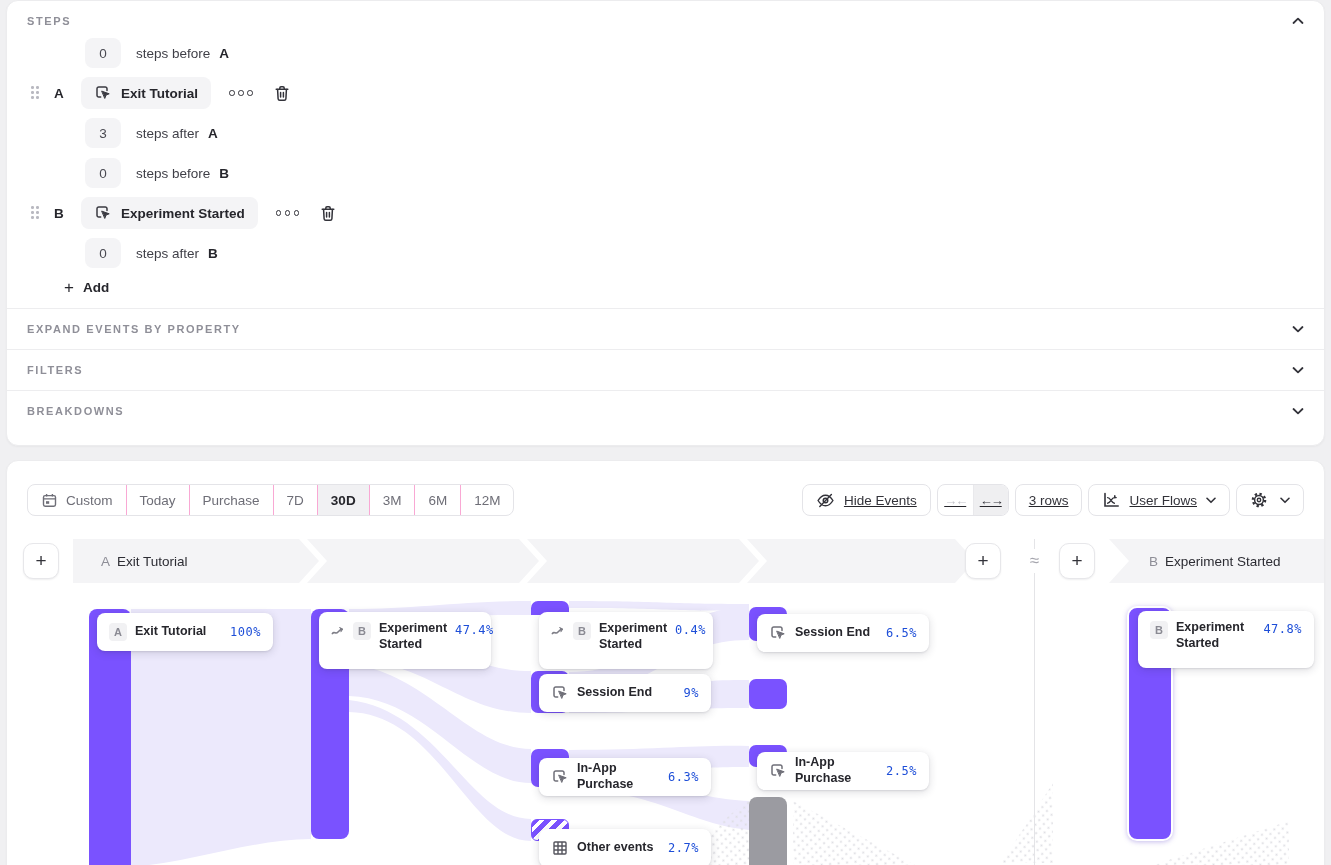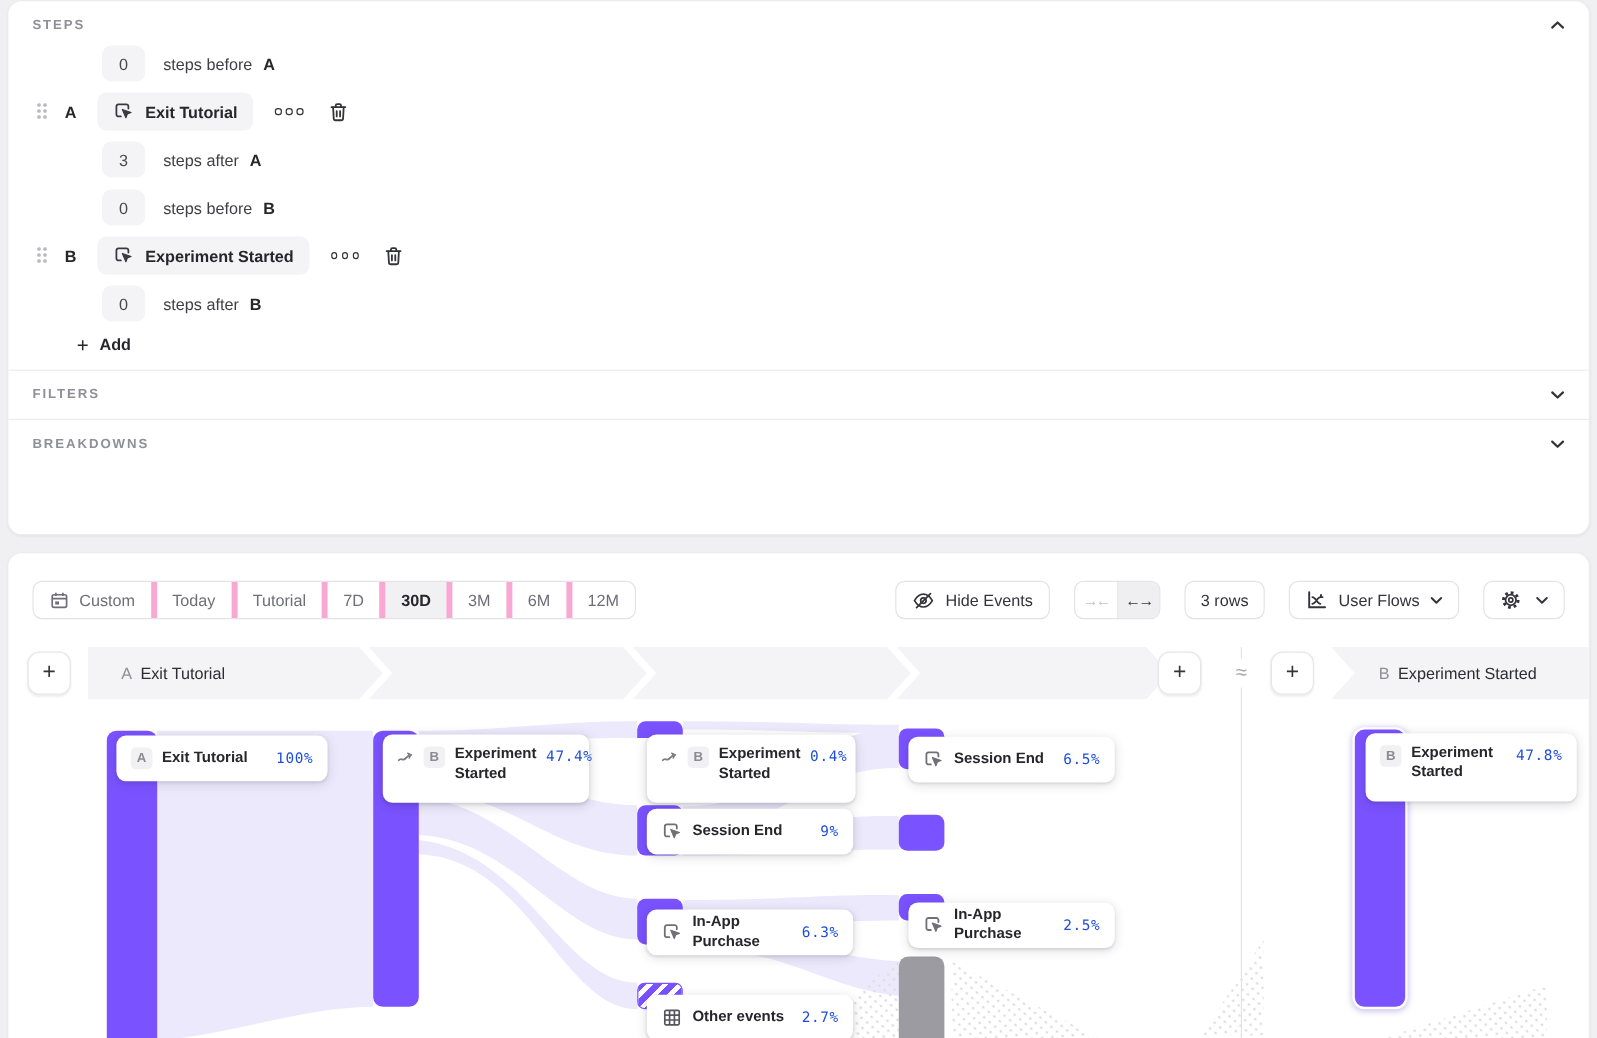--- a/index.html
+++ b/index.html
@@ -41,24 +41,24 @@
   .collapse-row { height:41px; border-top:1px solid #ededef; display:flex;
     align-items:center; justify-content:space-between; padding:0 20px; cursor:pointer; }
 
   
   .flow-card { top:460px; height:420px; overflow:hidden; }
   .toolbar { display:flex; align-items:center; justify-content:space-between;
     padding:23px 20px 0 20px; }
   .seg { display:flex; align-items:stretch; height:32px; border:1px solid #e4e4e8;
     border-radius:8px; overflow:hidden; background:#fff;justify-content:space-between; }
   .seg-item { display:flex; align-items:center; gap:8px; padding:0 13px; font-size:13.5px;
-    color:#6e6e77; cursor:pointer; border-left:5px solid #f9a8d4; white-space:nowrap; }
+    color:#6e6e77; cursor:pointer; border-left:1px solid #f9a8d4; white-space:nowrap; }
   .seg-item:first-child { border-left:none; }
   .seg-item.active { background:#f1f1f3; color:#26262c; font-weight:700; }
-  .tb-right { display:flex; align-items:center; gap:20px; }
+  .tb-right { display:flex; align-items:center; gap:6px;text-decoration:underline; }
   .tb-btn { display:flex; align-items:center; gap:9px; height:32px; padding:0 13px;
     background:#fff; border:1px solid #e4e4e8; border-radius:8px; cursor:pointer;
     font-family:inherit; font-size:13.5px; font-weight:500; color:#33333a; }
   .arrow-cell { width:35px; display:flex; align-items:center; justify-content:center;
     font-size:13px; letter-spacing:-2px; cursor:pointer; }
   .arrow-cell.dim { color:#c2c2c9; }
   .arrow-cell.on { background:#efeff1; color:#33333a; border-left:1px solid #e9e9ec; }
 
   
   .band-seg { position:absolute; top:78px; height:44px; background:#f4f4f6; cursor:pointer; }
@@ -199,20 +199,28 @@
     <div class="add-row">
       <button class="add-btn">
         <span class="plus-glyph">+</span>
         <span>Add</span>
       </button>
     </div>
   </div>
 
   <div style="margin-top:12px;">
     <div class="collapse-row">
+      <span class="sec-title">EXPAND EVENTS BY PROPERTY</span>
+      <span class="icn">
+        <svg width="12" height="8" viewBox="0 0 12 8">
+            <path d="M1.5 2 L6 6.3 L10.5 2" fill="none" stroke="#33333a" stroke-width="1.8" stroke-linecap="round" stroke-linejoin="round"></path>
+          </svg>
+      </span>
+    </div>
+    <div class="collapse-row">
       <span class="sec-title">FILTERS</span>
       <span class="icn">
         <svg width="12" height="8" viewBox="0 0 12 8">
             <path d="M1.5 2 L6 6.3 L10.5 2" fill="none" stroke="#33333a" stroke-width="1.8" stroke-linecap="round" stroke-linejoin="round"></path>
           </svg>
       </span>
     </div>
     <div class="collapse-row">
       <span class="sec-title">BREAKDOWNS</span>
       <span class="icn">
@@ -234,21 +242,21 @@
             <path d="M2.5 6.9 h12 M5.6 2 v2.6 M11.4 2 v2.6"></path>
             <rect x="5" y="9.2" width="3.2" height="2.6" fill="#6e6e77" stroke="none"></rect>
           </svg>
         </span>
         <span>Custom</span>
       </span>
       <span class="seg-item">
           <span>Today</span>
         </span>
       <span class="seg-item">
-          <span>Tutorial</span>
+          <span>Purchase</span>
         </span>
       <span class="seg-item">
           <span>7D</span>
         </span>
       <span class="seg-item active">
           <span>30D</span>
         </span>
       <span class="seg-item">
           <span>3M</span>
         </span>

